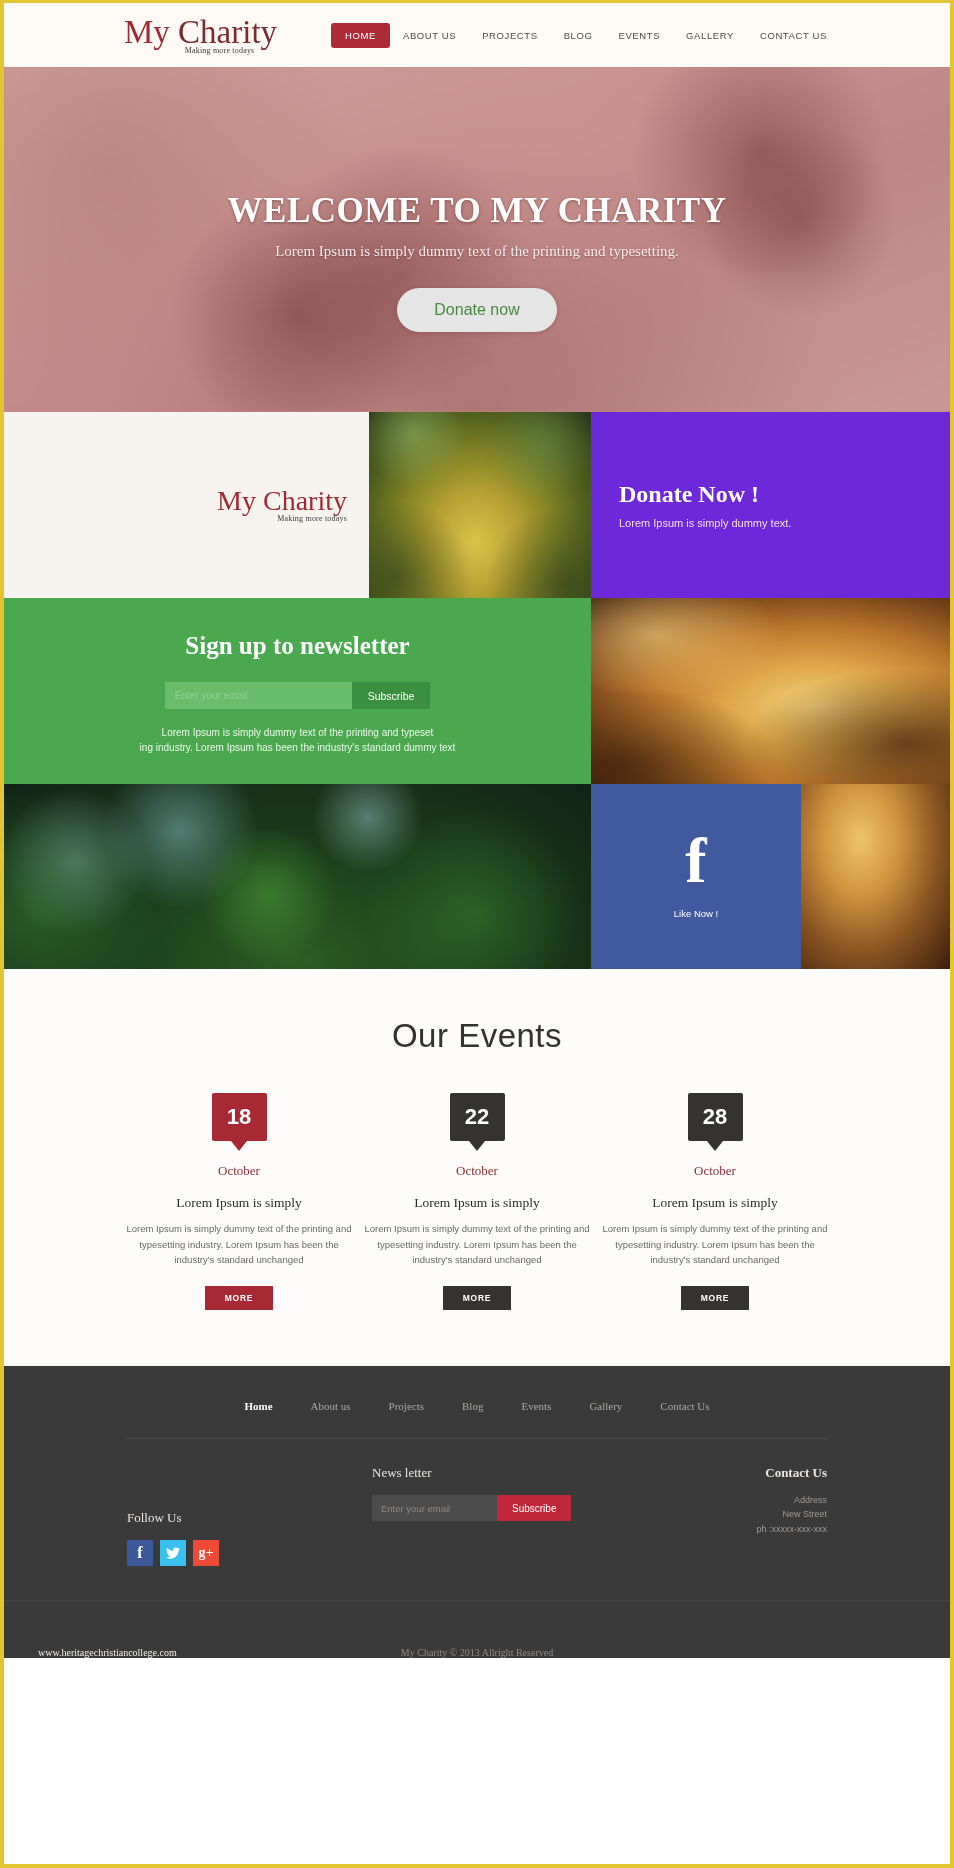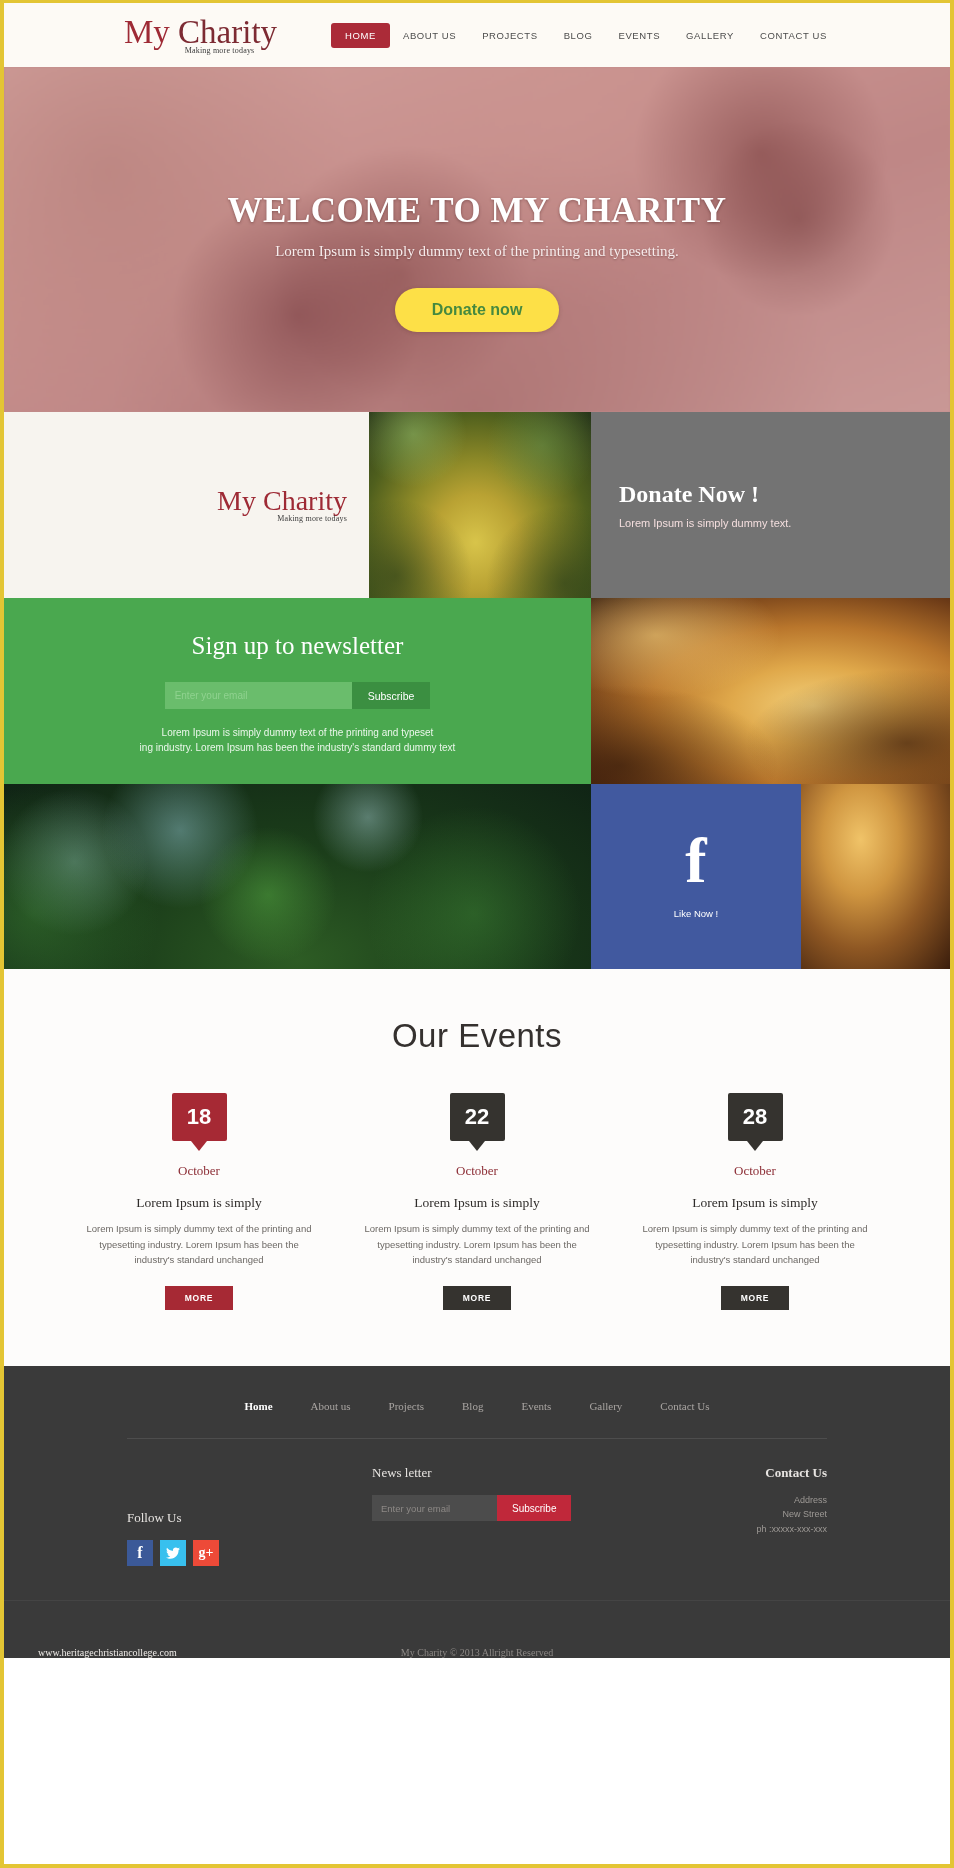--- a/index.html
+++ b/index.html
@@ -97,24 +97,24 @@
   .hero-sub {
     font-family:"Liberation Serif", serif;
     font-size:15px;
     color:#f7ecec;
     margin-top:12px;
     text-shadow:0 1px 2px rgba(60,25,25,0.4);
   }
   .donate-btn {
     display:inline-block;
     margin-top:28px;
-    background:#fde047;
+    background:#e5e5e5;
     color:#46893f;
     font-size:16px;
-    font-weight:700;
+    font-weight:400;
     padding:13px 37px;
     border-radius:22px;
     border:none;
     cursor:pointer;
     font-family:"Liberation Sans", sans-serif;
     box-shadow:0 1px 4px rgba(80,40,40,0.25);
   }
 
   
   .band1 { display:flex; height:186px; }
@@ -150,21 +150,21 @@
     content:"";
     position:absolute; inset:0;
     background:
       radial-gradient(circle at 20% 12%, rgba(150,190,110,0.55) 0%, rgba(150,190,110,0) 22%),
       radial-gradient(circle at 78% 18%, rgba(110,150,80,0.5) 0%, rgba(110,150,80,0) 24%),
       radial-gradient(circle at 12% 88%, rgba(40,60,25,0.6) 0%, rgba(40,60,25,0) 30%),
       radial-gradient(circle at 88% 92%, rgba(40,60,25,0.6) 0%, rgba(40,60,25,0) 30%);
   }
   .b1-donate {
     flex:1;
-    background:#737373;
+    background:#6d28d9;
     display:flex;
     flex-direction:column;
     justify-content:center;
     padding-left:28px;
   }
   .b1-donate-title {
     font-family:"Liberation Serif", serif;
     font-size:24px;
     font-weight:700;
     color:#ffffff;
@@ -179,21 +179,21 @@
   .band2 { display:flex; height:186px; }
   .b2-news {
     width:587px;
     background:#4aa84f;
     text-align:center;
     padding-top:34px;
   }
   .b2-news-title {
     font-family:"Liberation Serif", serif;
     font-size:25px;
-    font-weight:400;
+    font-weight:700;
     color:#ffffff;
   }
   .b2-form { margin-top:22px; display:flex; justify-content:center; }
   .b2-input {
     width:187px;
     height:27px;
     background:#6abd6c;
     border:none;
     outline:none;
     padding:0 10px;
@@ -294,21 +294,20 @@
     font-family:Liberation Sans, sans-serif;
     font-size:33px;
     color:#35312f;
     font-weight:400;
     letter-spacing:0.5px;
   }
   .events-row {
     display:flex;
     justify-content:center;
     margin-top:38px;
-    gap:40px;
   }
   .event-card { width:238px; text-align:center; position:relative; }
   .badge {
     width:55px; height:48px;
     margin:0 auto;
     position:relative;
     display:flex; align-items:center; justify-content:center;
   }
   .badge-body {
     position:absolute; inset:0;

